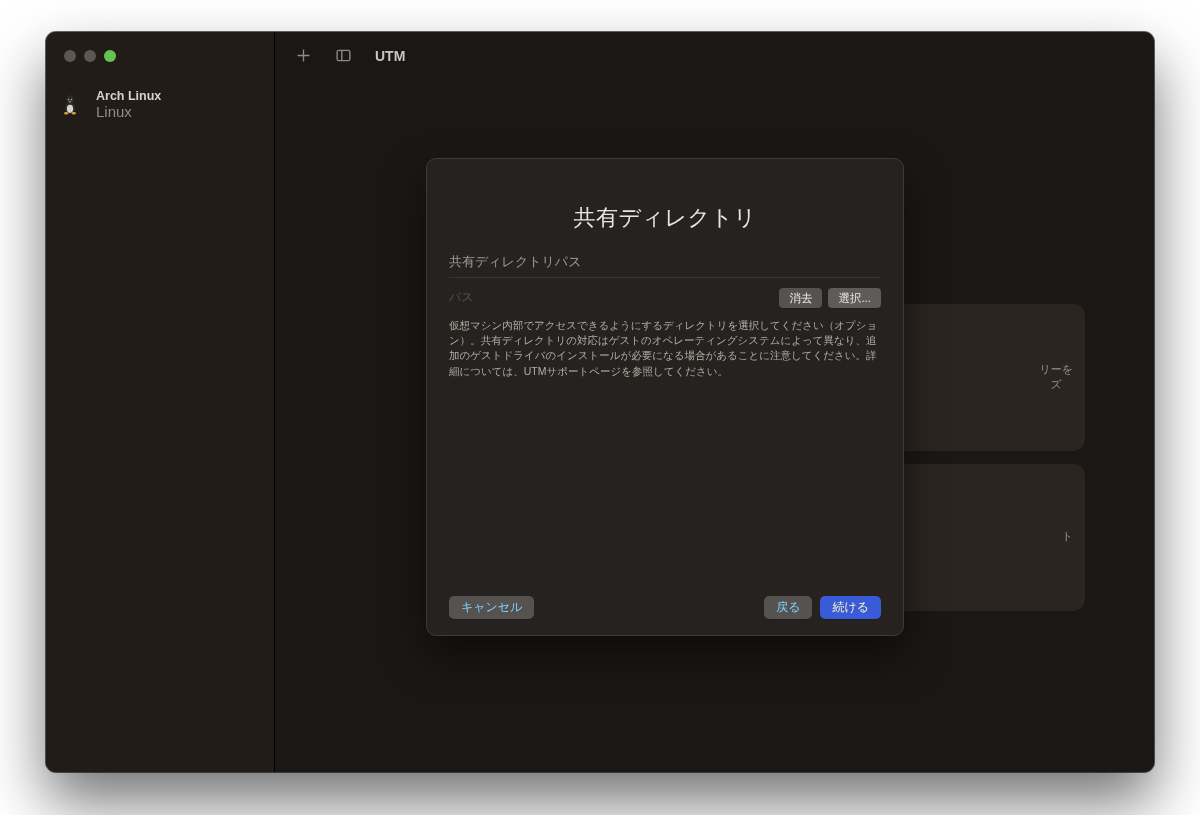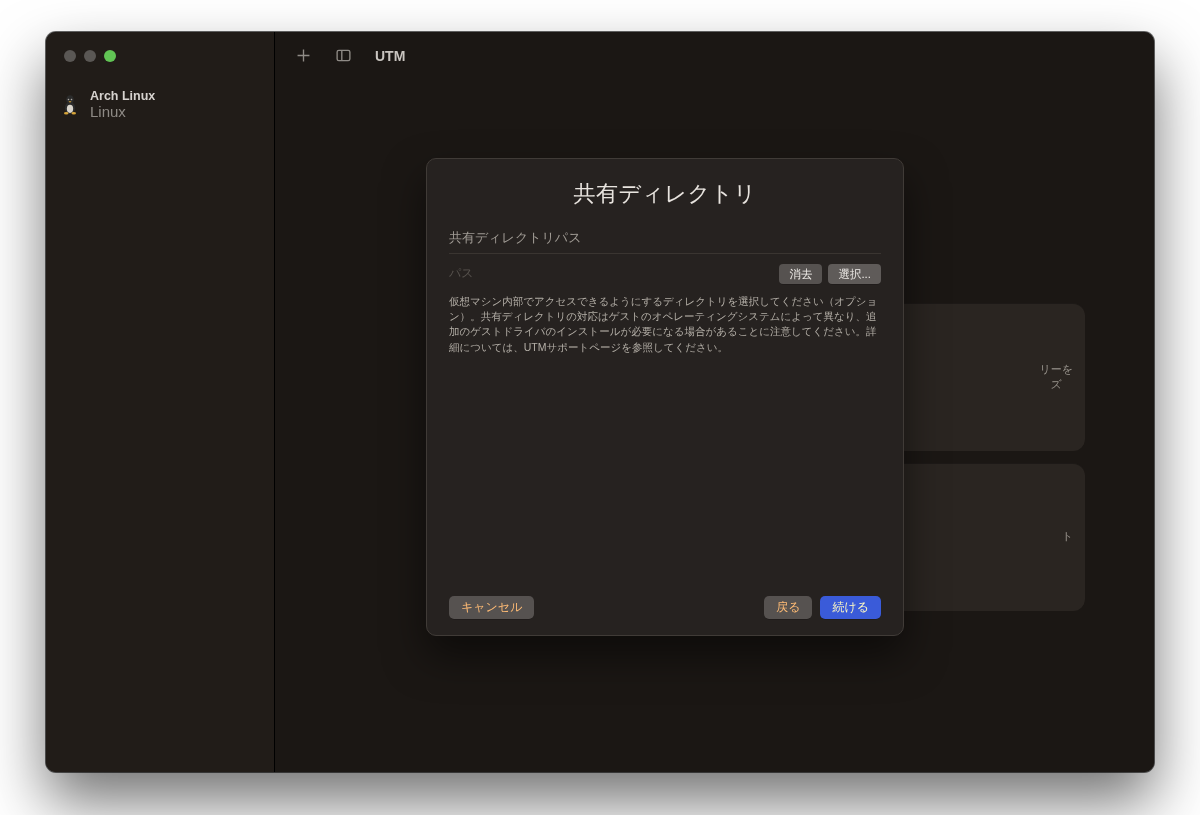--- a/index.html
+++ b/index.html
@@ -56,21 +56,21 @@
     padding: 10px 14px 0 14px;
   }
   .vm-icon {
     width: 20px;
     height: 24px;
     display: flex;
     align-items: center;
     justify-content: center;
   }
   .vm-icon svg { width: 18px; height: 22px; }
-  .vm-texts { display: flex; flex-direction: column; line-height: 1.15; }
+  .vm-texts { display: flex; flex-direction: column; line-height: 1.15; margin-left: 6px; }
   .vm-name { font-size: 12.5px; font-weight: 600; color: #d7d3cf; }
   .vm-os   { font-size: 15px;   color: #8e8a85; }
 
   
   .main {
     flex: 1;
     height: 100%;
     background: #1b1714;
     position: relative;
     display: flex;
@@ -130,20 +130,21 @@
     flex-direction: column;
     padding: 20px 22px 16px 22px;
   }
   .dlg-title {
     text-align: center;
     font-size: 22px;
     font-weight: 500;
     color: #e8e4df;
     margin-bottom: 20px;
     letter-spacing: 0.5px;
+    margin-top: 24px;
   }
   .dlg-subhead {
     font-size: 13px;
     color: #a09b94;
     margin-bottom: 6px;
   }
   .dlg-sep {
     height: 1px;
     background: #3a3531;
     margin-bottom: 10px;
@@ -183,21 +184,21 @@
   }
 
   .dlg-footer {
     margin-top: auto;
     display: flex;
     align-items: center;
   }
   .footer-spacer { flex: 1; }
   .foot-btn {
     background: #565250;
-    color: #fdba74;
+    color: #7dd3fc;
     font-size: 12px;
     border: none;
     border-radius: 5px;
     padding: 3px 12px;
     margin-left: 8px;
     cursor: default;
     box-shadow: 0 0.5px 0 rgba(0,0,0,0.3);
   }
   .foot-btn.primary {
     background: #3a5bd9;

